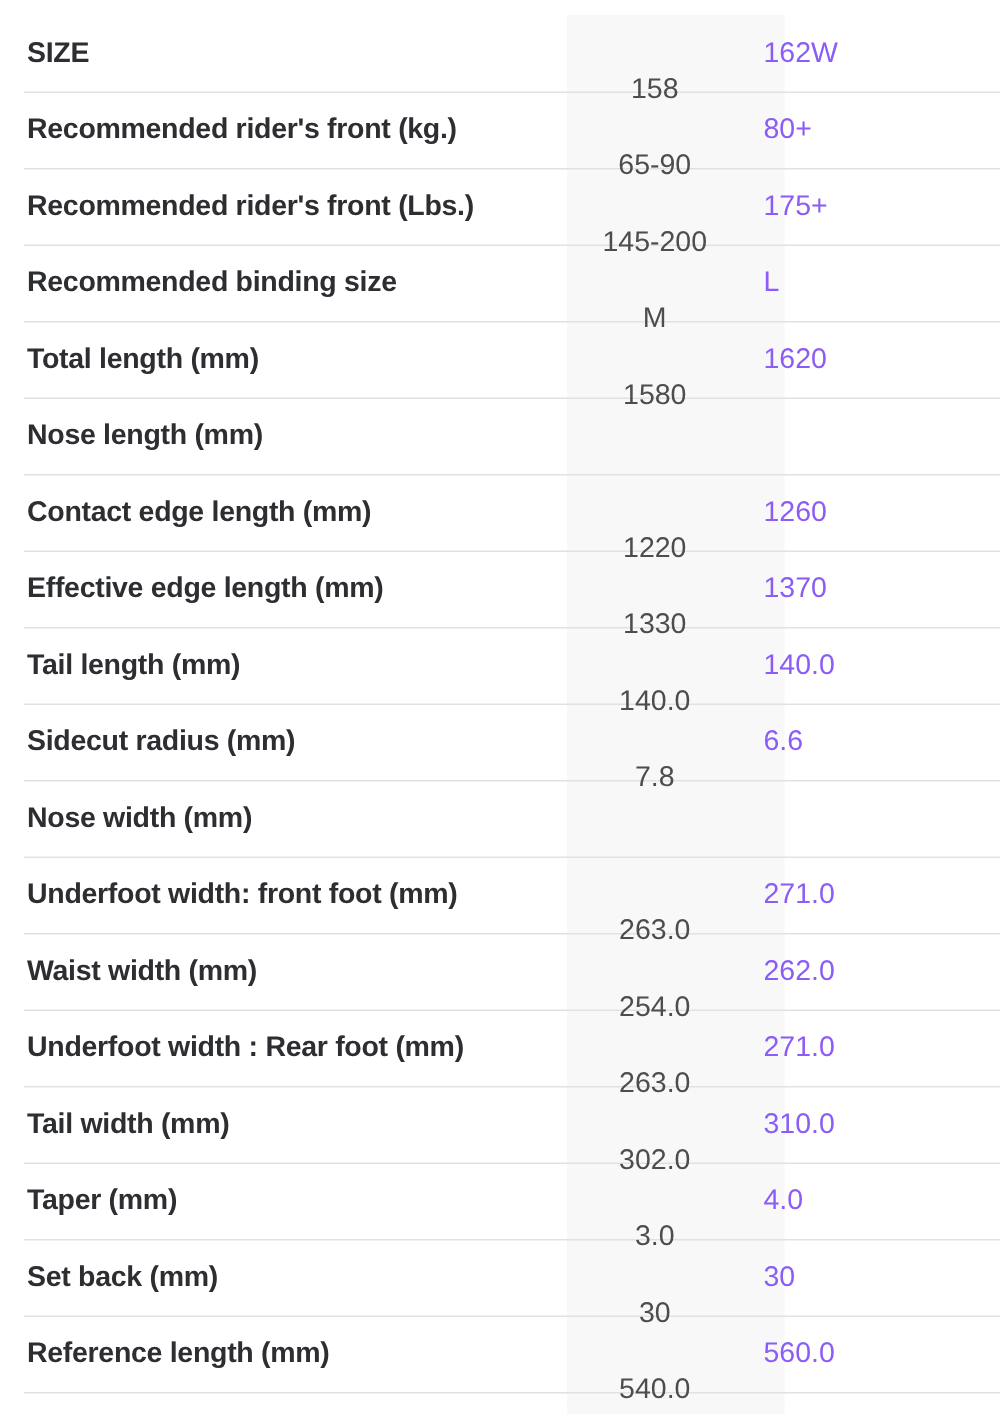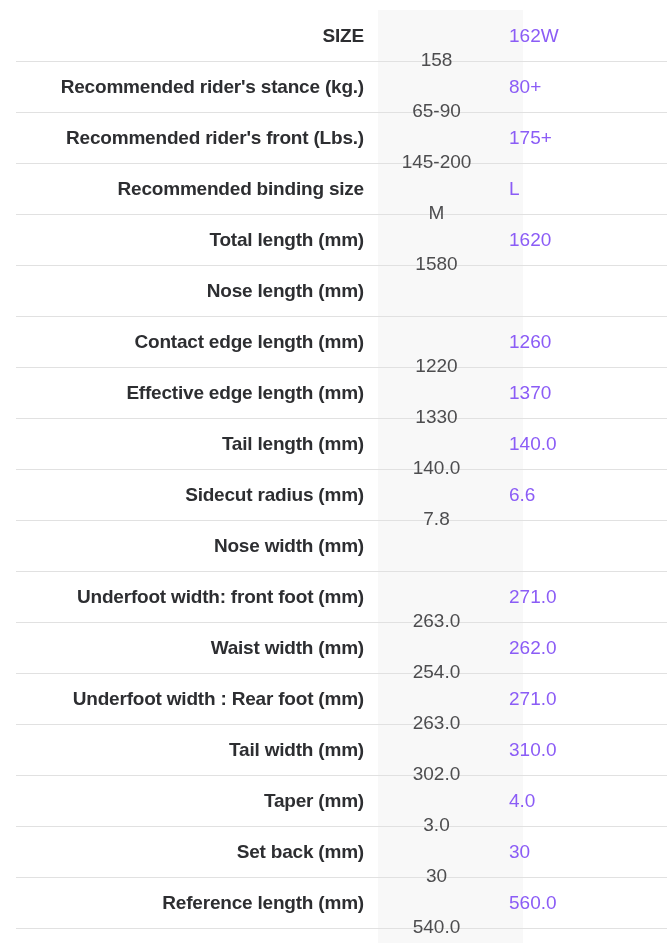--- a/index.html
+++ b/index.html
@@ -35,21 +35,20 @@
     align-items: center;
     height: 51px;
     box-sizing: border-box;
     margin-left: 16px;
     border-bottom: 1px solid #e1e1e1;
   }
   .cell {
     font-size: 19px;
     line-height: 1.1;
     white-space: nowrap;
-    text-align: right;
   }
   .cell.label {
     width: 346px;
     padding-left: 2px;
     font-weight: 700;
     letter-spacing: -0.2px;
     color: #2d2e31;
     overflow: hidden;
   }
   .cell.v1 {
@@ -72,21 +71,21 @@
 
   <div class="spec-table">
 
     <div class="row">
       <div class="cell label">SIZE</div>
       <div class="cell v1">158</div>
       <div class="cell v2">162W</div>
     </div>
 
     <div class="row">
-      <div class="cell label">Recommended rider's stance (kg.)</div>
+      <div class="cell label">Recommended rider's front (kg.)</div>
       <div class="cell v1">65-90</div>
       <div class="cell v2">80+</div>
     </div>
 
     <div class="row">
       <div class="cell label">Recommended rider's front (Lbs.)</div>
       <div class="cell v1">145-200</div>
       <div class="cell v2">175+</div>
     </div>
 

